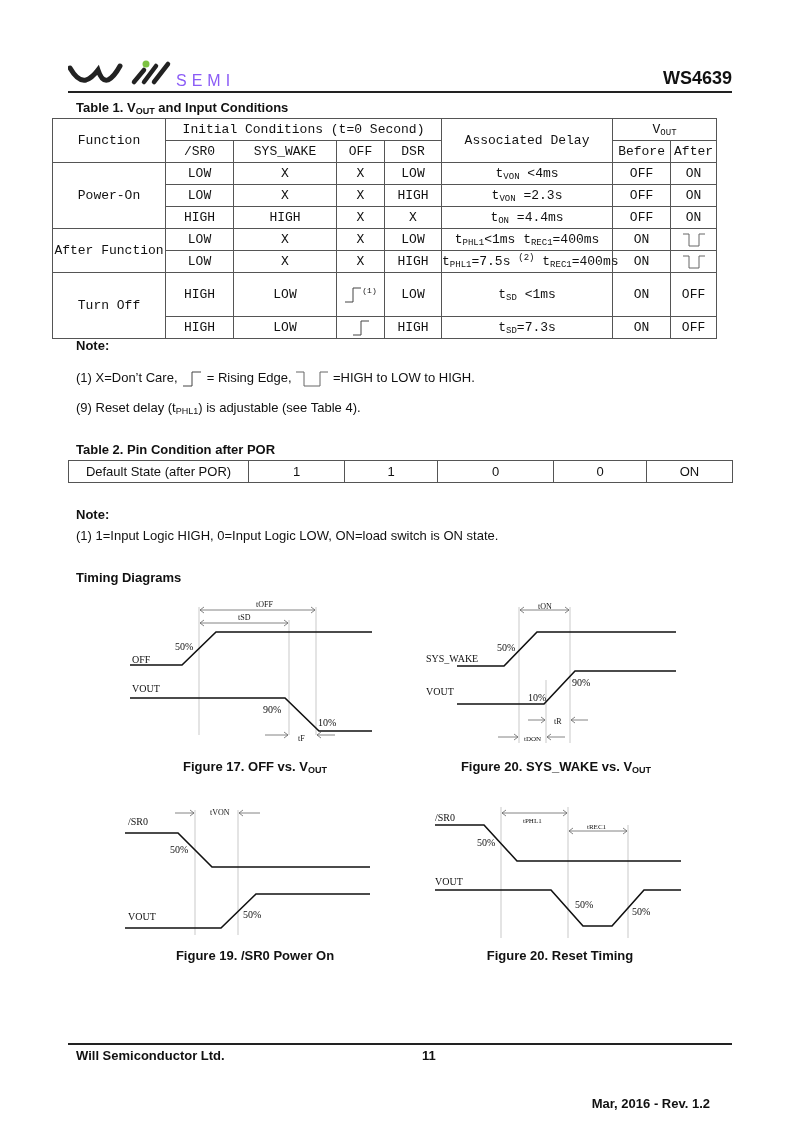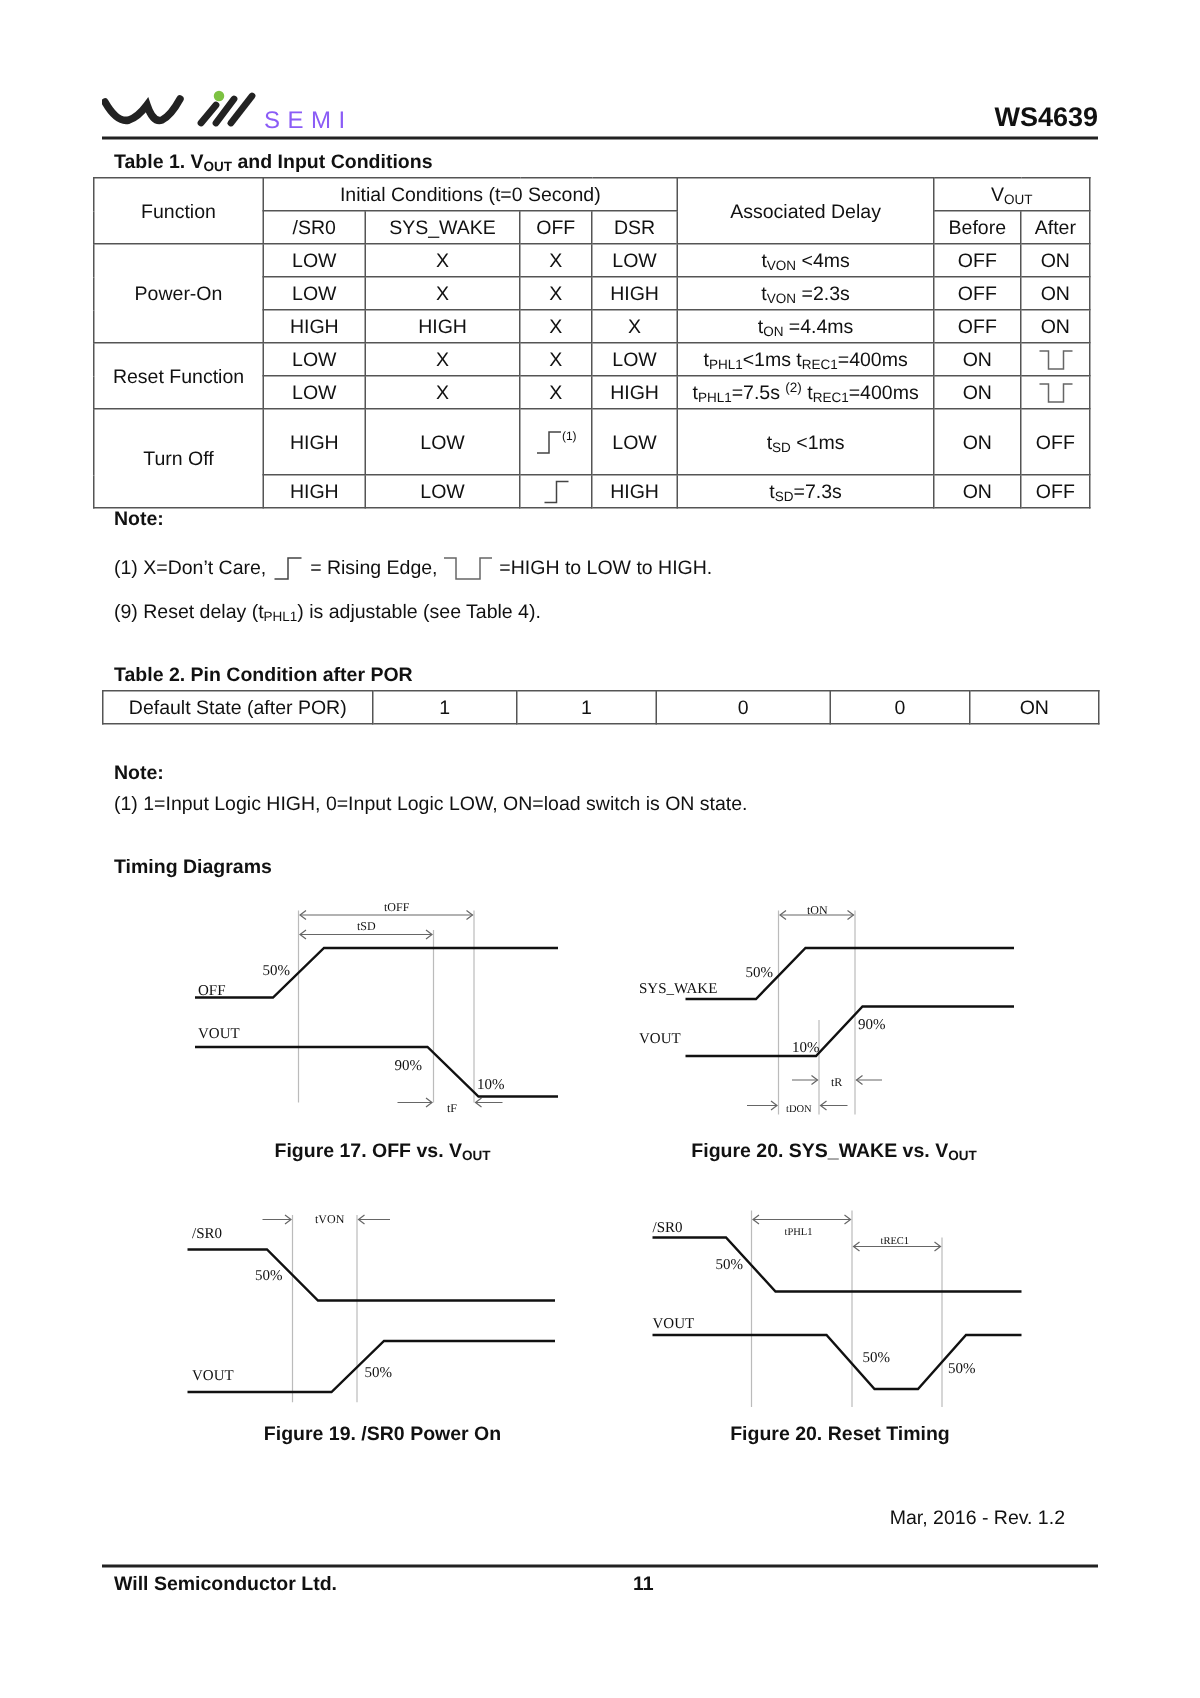--- a/index.html
+++ b/index.html
@@ -14,42 +14,42 @@
   .caption-bold { font-size:13px; font-weight:bold; }
   .body-text { font-size:13px; }
   sub { font-size:9px; vertical-align:-2px; line-height:0; }
   sup { font-size:9px; vertical-align:5px; line-height:0; }
   table.grid { border-collapse:collapse; position:absolute; font-size:13px; table-layout:fixed; }
   table.grid td { border:1px solid #555; text-align:center; padding:0; height:21px; white-space:nowrap; }
   .edge { display:inline-block; vertical-align:middle; }
   .fig-caption { font-size:13px; text-align:center; width:300px;font-weight:bold; }
   .footer-left { left:76px; top:1048px; font-size:13px; font-weight:bold; }
   .footer-mid { left:410px; top:1048px; font-size:13px; font-weight:bold;margin-left:12px; }
-  .footer-right { right:90px; top:1004px; font-size:13px; font-weight:normal;padding-left:14px; }
+  .footer-right { right:90px; top:1096px; font-size:13px; font-weight:bold;padding-left:14px; }
   svg text { font-family:"Liberation Serif", serif; }
 </style>
 </head>
 <body>
 
 <div class="abs logo">
   <svg width="110" height="30" viewBox="0 0 110 30">
     <path d="M2 8 Q10 22 18 20 Q24 18 30 10 Q34 22 40 20 Q46 17 52 6" fill="none" stroke="#222" stroke-width="5" stroke-linecap="round"></path>
     <line x1="66" y1="22" x2="76" y2="10" stroke="#222" stroke-width="4.5" stroke-linecap="round"></line>
     <line x1="76" y1="22" x2="88" y2="6" stroke="#222" stroke-width="4.5" stroke-linecap="round"></line>
     <line x1="86" y1="22" x2="100" y2="4" stroke="#222" stroke-width="4.5" stroke-linecap="round"></line>
     <circle cx="78" cy="4" r="3.5" fill="#7dc242"></circle>
   </svg>
 </div>
 <div class="abs logo-text">SEMI</div>
 <div class="abs doc-id">WS4639</div>
 <div class="abs header-rule"></div>
 
 <div class="abs caption-bold" style="left:76px;top:100px;"><span>Table 1. V</span><sub>OUT</sub><span> and Input Conditions</span></div>
 
-<table class="grid" style="left:62px;top:118px;width:664px;">
+<table class="grid" style="left:52px;top:118px;width:664px;font-family:Liberation Mono, monospace;">
   <colgroup>
     <col style="width:113px">
       <col style="width:68px">
       <col style="width:103px">
       <col style="width:48px">
       <col style="width:57px">
       <col style="width:171px">
       <col style="width:58px">
       <col style="width:46px">
   </colgroup>
@@ -92,21 +92,21 @@
     <td>HIGH</td>
     <td>HIGH</td>
     <td>X</td>
     <td>X</td>
     <td><span>t</span><sub>ON</sub><span> =4.4ms</span></td>
     <td>OFF</td>
     <td>ON</td>
   </tr>
 
   <tr>
-    <td rowspan="2">Reset Function</td>
+    <td rowspan="2">After Function</td>
     <td>LOW</td>
     <td>X</td>
     <td>X</td>
     <td>LOW</td>
     <td><span>t</span><sub>PHL1</sub><span>&lt;1ms t</span><sub>REC1</sub><span>=400ms</span></td>
     <td>ON</td>
     <td>
       <svg class="edge" width="24" height="16" viewBox="0 0 24 16">
             <polyline points="1,2 7,2 7,14 17,14 17,2 23,2" fill="none" stroke="#666" stroke-width="1"></polyline>
           </svg>

